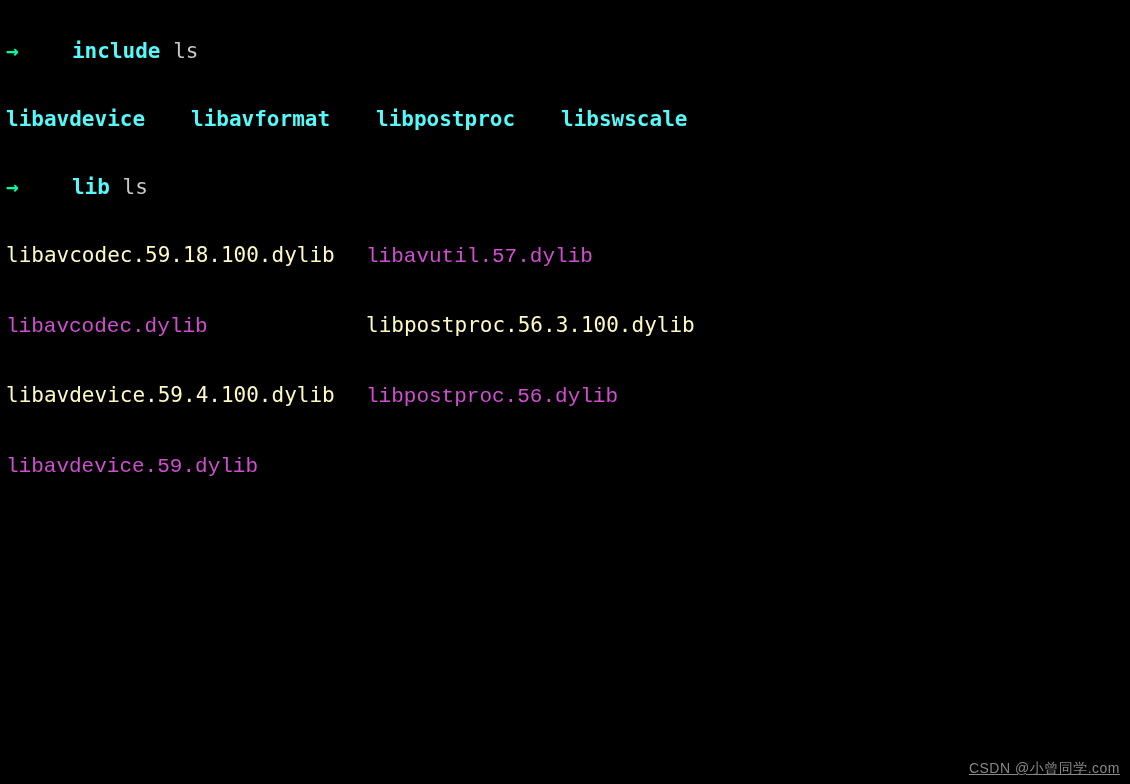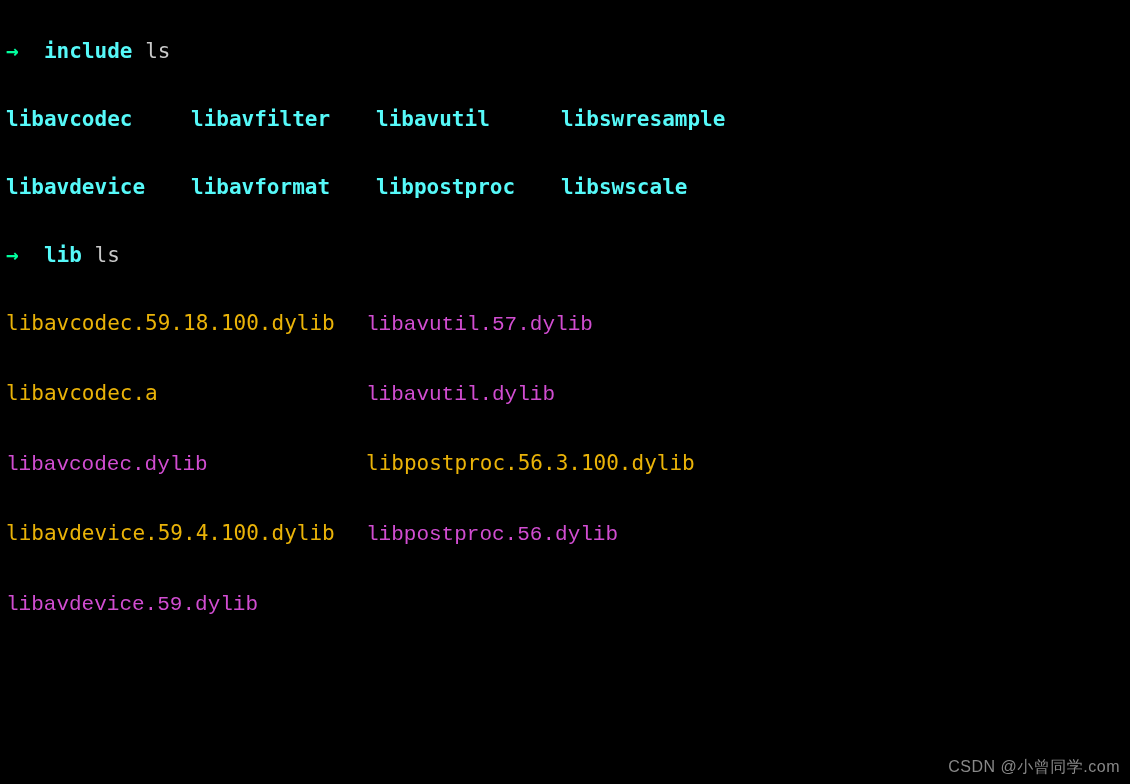--- a/index.html
+++ b/index.html
@@ -12,48 +12,47 @@
   }
   .terminal {
     font-family: "Menlo", "Consolas", "DejaVu Sans Mono", monospace;
     font-size: 21px;
     line-height: 34px;
     padding: 0 6px;
     white-space: pre;
     color: #c9c9c9;
   }
   .arrow  { color: #00ff9d; font-weight: bold; }
-  .cwd    { color: #56f9f9; font-weight: bold; }
+  .cwd    { color: #56f9f9; font-weight: bold; margin-left: 28px; }
   .cmd    { color: #c9c9c9; }
   .dir    { color: #56f9f9; font-weight: bold; }
-  .file   { color: #eab308; }
+  .file   { color: #fef9c3; }
   .link   { color: #d14dd1; font-family: Liberation Mono, monospace; }
   .watermark {
     position: absolute;
     right: 10px;
     bottom: 6px;
     font-family: sans-serif;
-    font-size: 16px;
+    font-size: 14px;
     color: #888888;
     letter-spacing: 0.5px;
+    text-decoration: underline;
   }
   .line { display:block; }
   .col1 { display:inline-block; width: 360px; }
   .hcol { display:inline-block; width: 185px; }
 </style>
 </head>
 <body>
 
 <div class="terminal">
 <span class="line"><span class="arrow">→</span>  <span class="cwd">include</span> <span class="cmd">ls</span></span>
-<span class="line"><span class="dir hcol">libavcodec</span><span class="dir hcol">libavfilter</span><span class="dir hcol">libavutil</span><span class="dir hcol">libswresample</span></span>
 <span class="line"><span class="dir hcol">libavdevice</span><span class="dir hcol">libavformat</span><span class="dir hcol">libpostproc</span><span class="dir hcol">libswscale</span></span>
 <span class="line"><span class="arrow">→</span>  <span class="cwd">lib</span> <span class="cmd">ls</span></span>
 <span class="line"><span class="col1 file">libavcodec.59.18.100.dylib</span><span class="link">libavutil.57.dylib</span></span>
-<span class="line"><span class="col1 file">libavcodec.a</span><span class="link">libavutil.dylib</span></span>
 <span class="line"><span class="col1 link">libavcodec.dylib</span><span class="file">libpostproc.56.3.100.dylib</span></span>
 <span class="line"><span class="col1 file">libavdevice.59.4.100.dylib</span><span class="link">libpostproc.56.dylib</span></span>
 <span class="line"><span class="col1 link">libavdevice.59.dylib</span></span>
 
 
 
 
 
 
 

